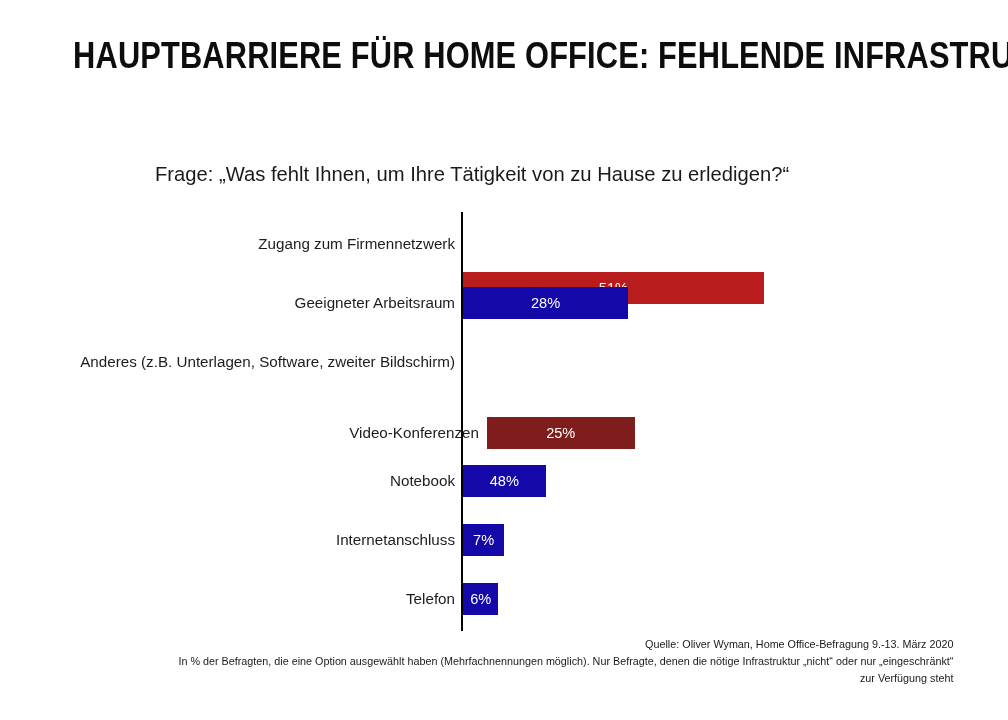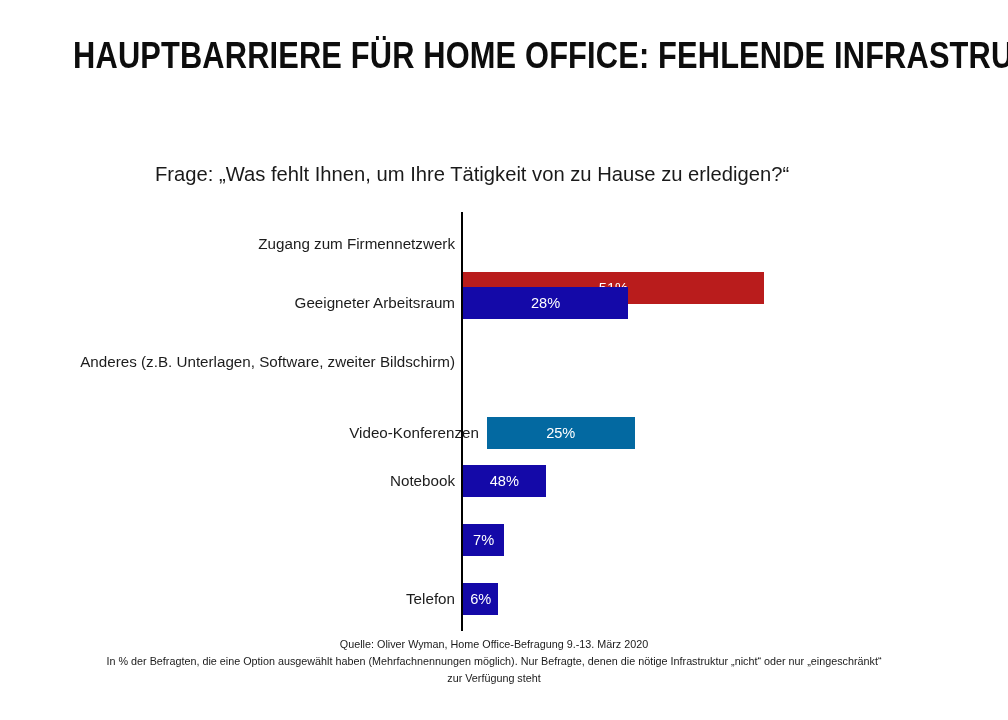--- a/index.html
+++ b/index.html
@@ -114,21 +114,21 @@
     font-size: 14.6px;
     white-space: nowrap;
   }
 
   
   .footnotes {
     position: absolute;
     left: 0;
     top: 636px;
     width: 988px;
-    text-align: center;
+    text-align: right;
   }
   .foot-source {
     font-size: 11.6px;
     color: #1a1a1a;
     line-height: 16px;
     transform: scaleX(0.93);
     white-space: nowrap;
   }
   .foot-note {
     font-size: 11.6px;
@@ -170,34 +170,35 @@
             <span class="bar-value">28%</span>
           </div>
         </div>
       </div>
       <div class="row" style="top: 140.4px;">
         <div class="cat-label">Anderes (z.B. Unterlagen, Software, zweiter Bildschirm)</div>
       </div>
       <div class="row" style="top: 211px; margin-left: 24px;">
         <div class="cat-label">Video-Konferenzen</div>
         <div class="bar-wrap" style="width: 147.5px;">
-          <div class="bar" style="background: #0369a1; width: 100%;">
+          <div class="bar" style="background: #7f1d1d; width: 100%;">
             <span class="bar-value">25%</span>
           </div>
         </div>
       </div>
       <div class="row" style="top: 258.8px;">
         <div class="cat-label">Notebook</div>
         <div class="bar-wrap" style="width: 82.6px;">
           <div class="bar" style="background: rgb(20, 9, 168); width: 100%;">
             <span class="bar-value">48%</span>
           </div>
         </div>
       </div>
       <div class="row" style="top: 318px;">
+        <div class="cat-label">Internetanschluss</div>
         <div class="bar-wrap" style="width: 41.3px;">
           <div class="bar" style="background: rgb(20, 9, 168); width: 100%;">
             <span class="bar-value">7%</span>
           </div>
         </div>
       </div>
       <div class="row" style="top: 377.2px;">
         <div class="cat-label">Telefon</div>
         <div class="bar-wrap" style="width: 35.4px;">
           <div class="bar" style="background: rgb(20, 9, 168); width: 100%;">

